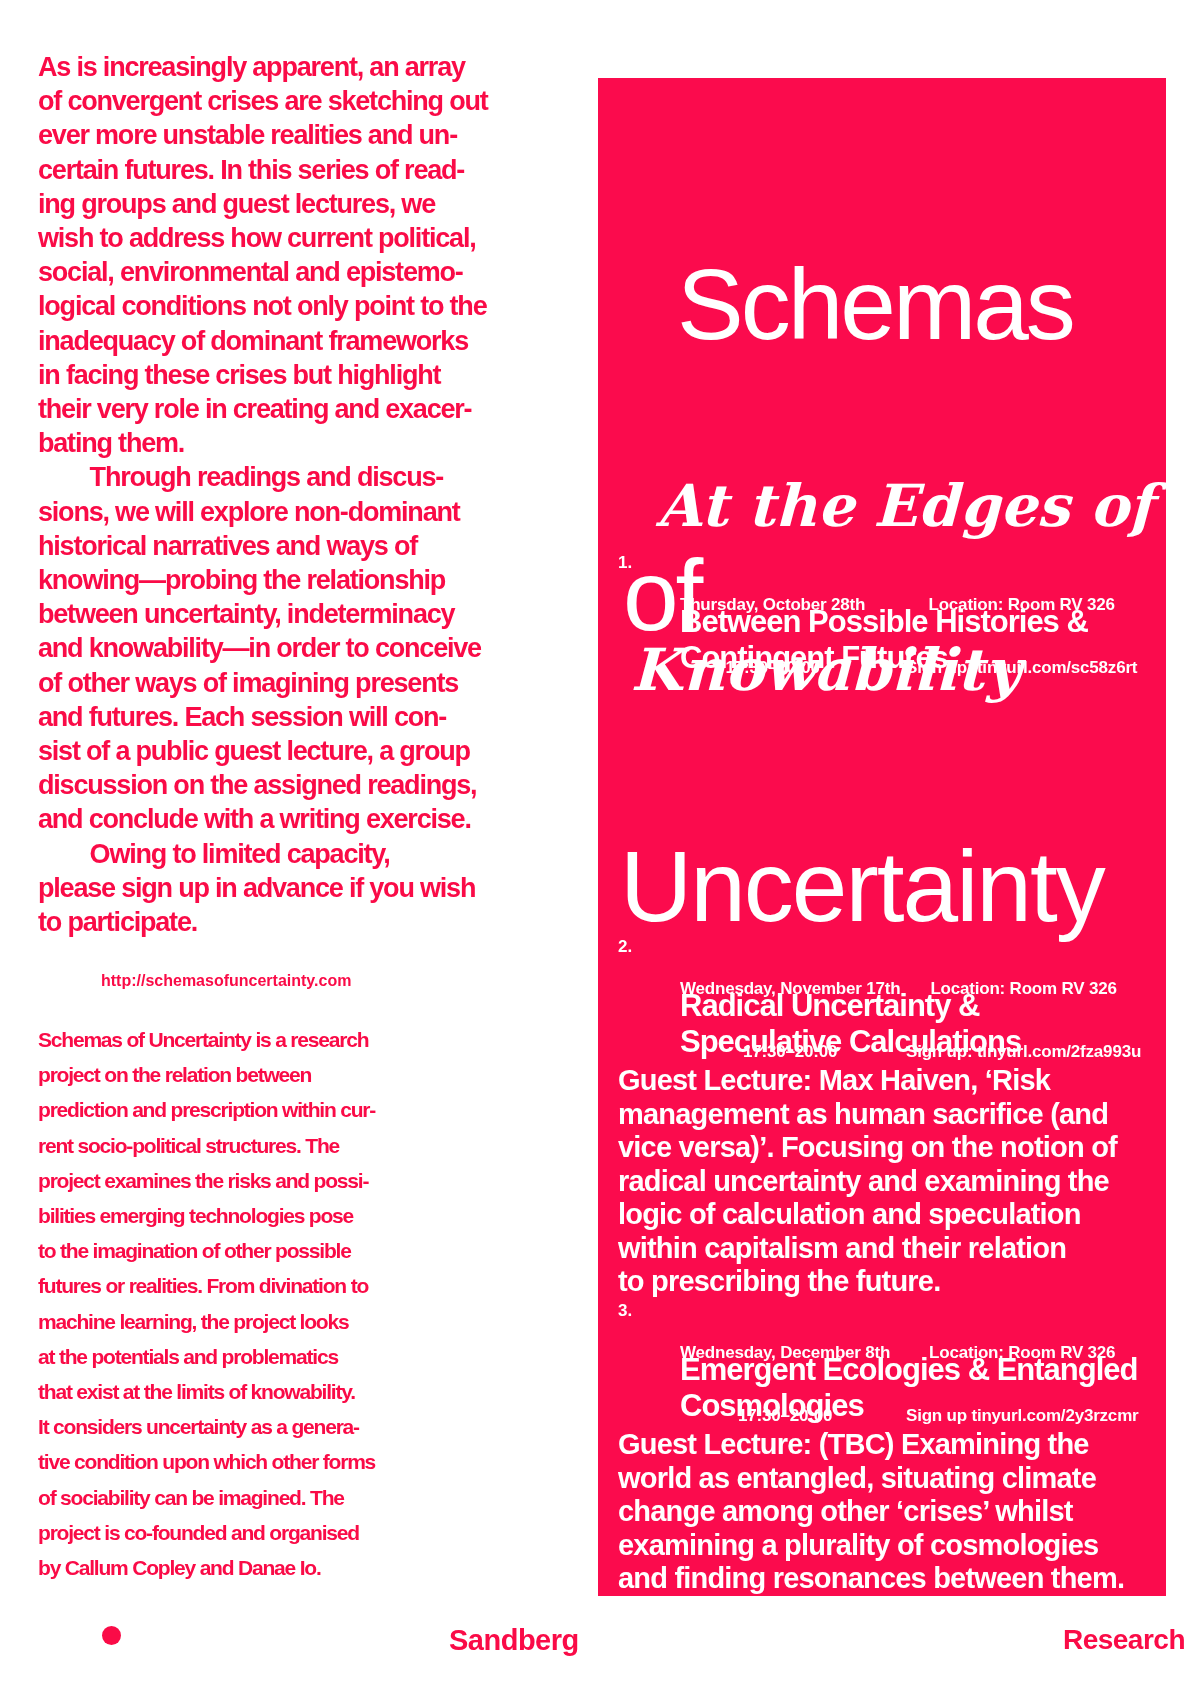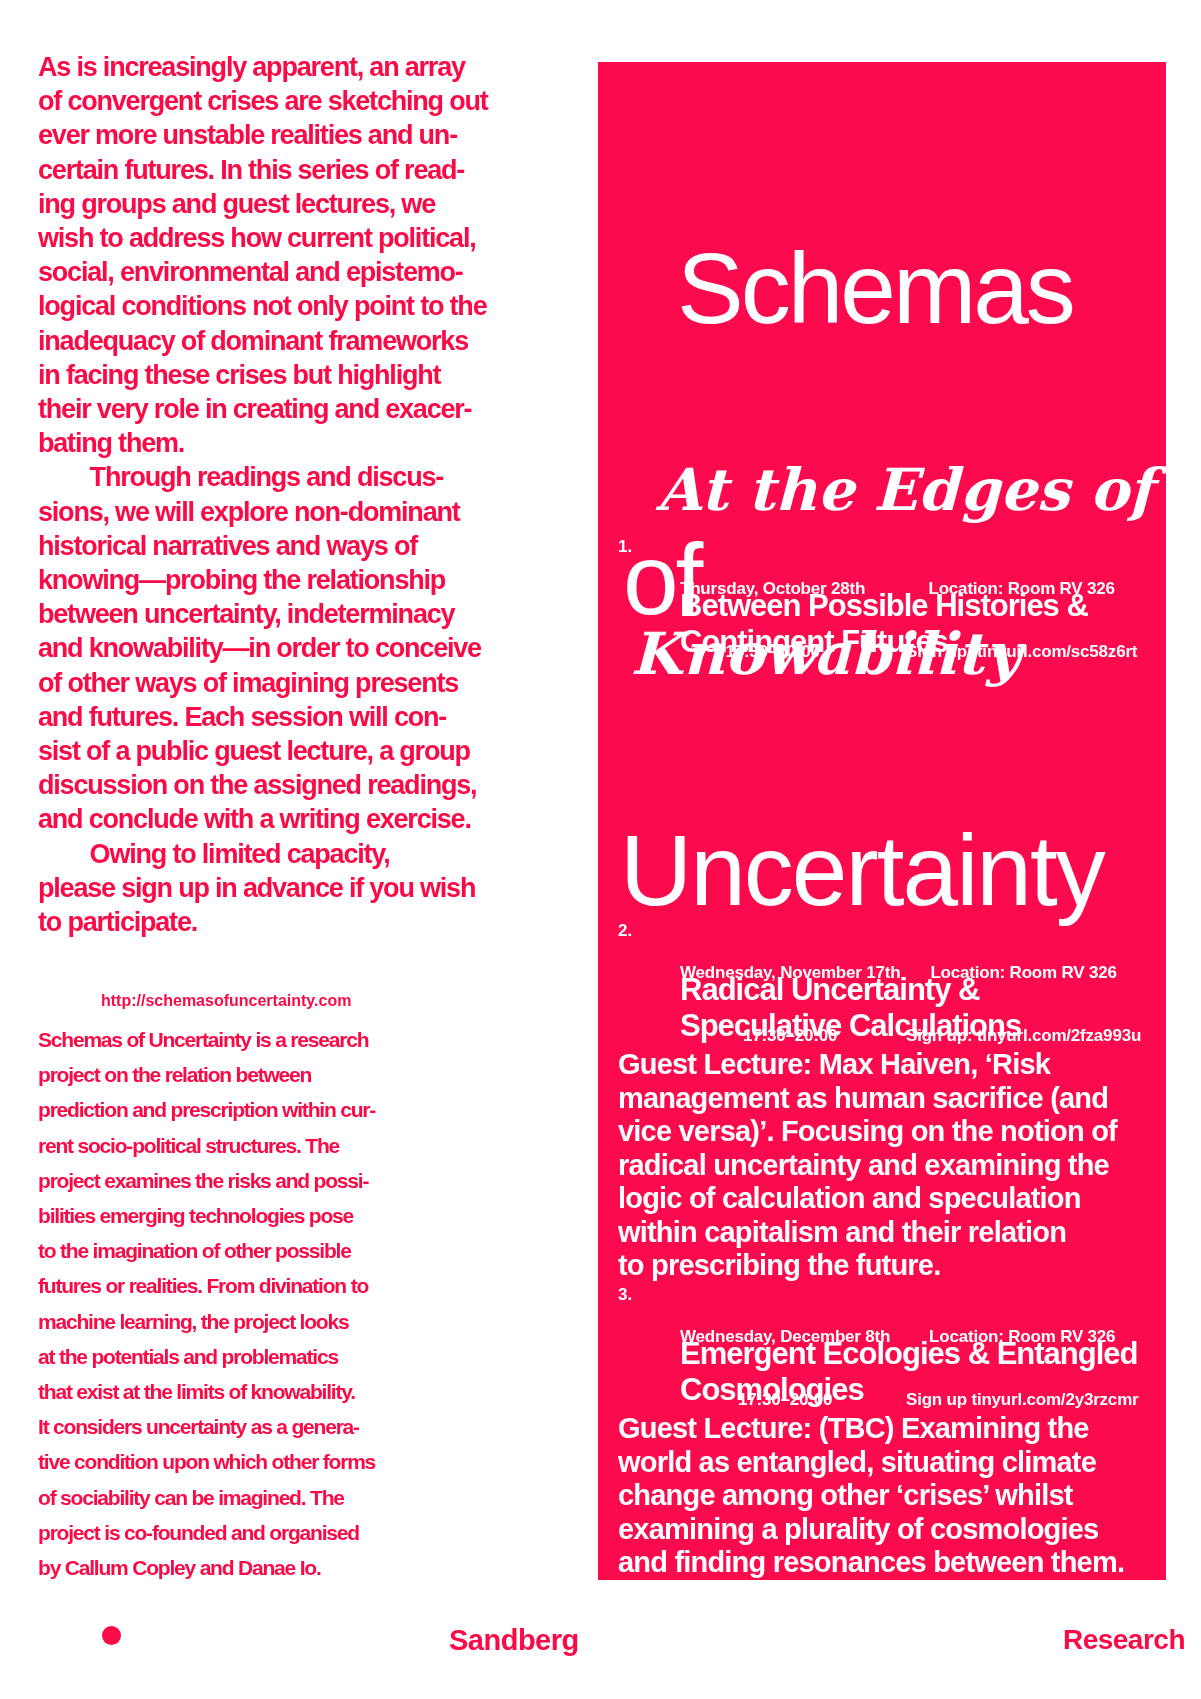--- a/index.html
+++ b/index.html
@@ -19,28 +19,28 @@
   
   .para{
     position:absolute;
     color:var(--accent-red);
     font-weight:bold;
     white-space:pre;
   }
   .p1{left:38px;top:50px;font-size:27px;line-height:34.2px;letter-spacing:-1.2px;}
   .p2{left:38px;top:1022px;font-size:21px;line-height:35.2px;letter-spacing:-1.2px;}
   .url{
-    position:absolute;left:101px;top:992px;
+    position:absolute;left:101px;top:972px;
     color:var(--accent-red);font-weight:bold;font-size:16px;
     text-decoration:none;white-space:pre;cursor:pointer;
   }
   
   .panel{
     position:absolute;
-    left:598px;top:62px;width:568px;height:1518px;
+    left:598px;top:78px;width:568px;height:1518px;
     background:var(--panel-pink);
     color:var(--text-on-panel);
     overflow:hidden;
   }
   .title{
     position:absolute;top:-16px;left:0;
     font-size:100px;line-height:97px;font-weight:400;
     letter-spacing:-3px;white-space:pre;
   }
   .t1{margin-left:79px;}

